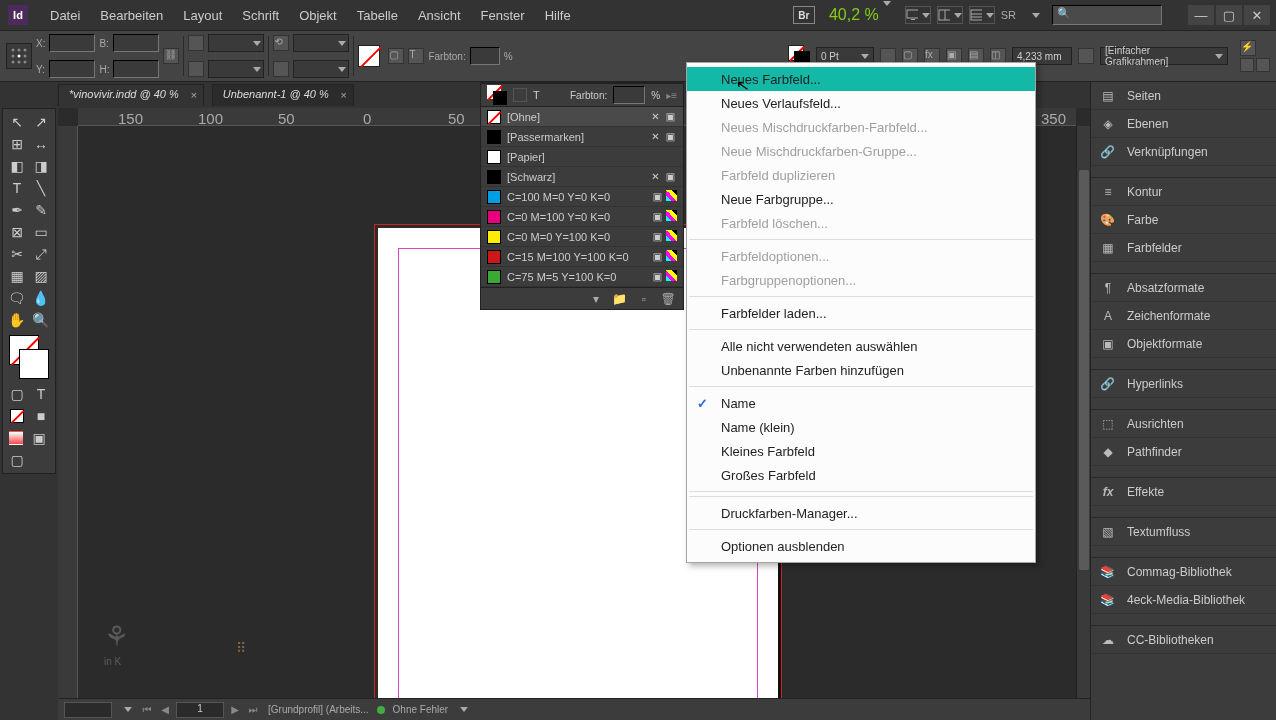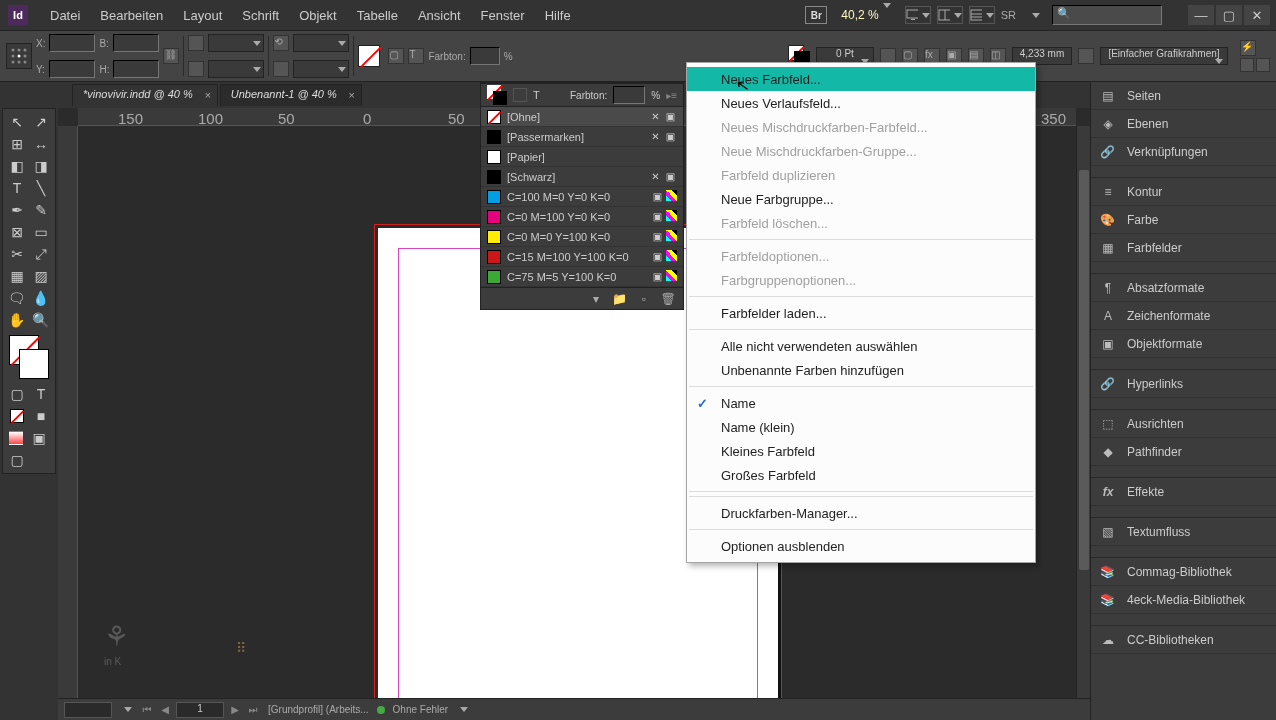--- a/index.html
+++ b/index.html
@@ -3,44 +3,44 @@
 <meta charset="utf-8">
 <style>
 * { margin: 0; padding: 0; box-sizing: border-box; font-family: "Segoe UI", Tahoma, sans-serif; }
 body { background: #333; width: 1276px; height: 720px; overflow: hidden; position: relative; color: #ccc; font-size: 12px; user-select: none; }
 
 
 .menubar { height: 30px; background: #333; display: flex; align-items: center; padding-left: 8px; }
 .app-icon { width: 20px; height: 20px; background: #4d2a5c; margin-right: 12px; display: flex; align-items: center; justify-content: center; color: #fff; font-weight: bold; font-size: 11px; }
 .menu-item { padding: 6px 10px; cursor: pointer; font-size: 13px; }
 .menubar-right { margin-left: auto; display: flex; align-items: center; gap: 6px; padding-right: 6px; }
-.zoom { color: #fef9c3; font-size: 12px; padding: 2px 8px; }
+.zoom { color: #84cc16; font-size: 16px; padding: 2px 8px; }
 .bridge-icon { width:22px;height:18px;border:1px solid #888;display:flex;align-items:center;justify-content:center;font-size:10px;font-weight:bold;color:#ddd;}
 .top-dropdown-icon { width:26px; height:18px; border:1px solid #555; display:flex; align-items:center;justify-content:center;}
 .dropdown-arrow { width:0;height:0;border-left:4px solid transparent;border-right:4px solid transparent;border-top:5px solid #aaa;margin-left:4px;}
 .win-controls { display:flex; gap:2px; margin-left:20px;}
 .win-btn { width:26px;height:20px;background:#444;display:flex;align-items:center;justify-content:center;color:#ccc;font-size:13px;}
 .search-label{font-size:11px;color:#aaa;margin-left:auto;padding-right:6px;}
 .search-box{width:110px;height:20px;background:#4a4a4a;border:1px inset #222;}
 
 
 .controlbar { height: 52px; background: #444; border-top:1px solid #222; border-bottom:1px solid #222; display:flex; align-items:center; padding:0 6px; gap:4px; font-size:10px; color:#aaa;}
 .ctrl-group{display:flex;flex-direction:column;gap:4px;}
 .ctrl-row{display:flex;align-items:center;gap:4px;height:22px;}
 .small-input{width:46px;height:18px;background:#3a3a3a;border:1px inset #222;}
 .ctrl-icon{width:16px;height:16px;background:#555;border:1px solid #333;}
 .ctrl-drop{width:56px;height:18px;background:#3a3a3a;border:1px solid #222;display:flex;align-items:center;justify-content:flex-end;padding-right:2px;}
 .swatch-diag{width:22px;height:22px;background:#fff;position:relative;border:1px solid #222;}
 .swatch-diag::after{content:"";position:absolute;left:-2px;top:50%;width:140%;height:2px;background:red;transform:rotate(-45deg);transform-origin:center;}
 .controlbar .sep{width:1px;height:40px;background:#2a2a2a;}
 .ctrl-label{font-size:10px;color:#aaa;}
-.thin-box{height:18px;background:#3a3a3a;border:1px solid #222;display:flex;align-items:center;padding:0 4px;font-size:10px;color:#ccc;flex-direction:column;}
-
-
-.doctabs { position:absolute; top:84px; left:72px; height:22px; display:flex; gap:2px;}
+.thin-box{height:18px;background:#3a3a3a;border:1px solid #222;display:flex;align-items:center;padding:0 4px;font-size:10px;color:#ccc;}
+
+
+.doctabs { position:absolute; top:84px; left:58px; height:22px; display:flex; gap:8px;}
 .doctab { background:#333;border:1px solid #222;border-bottom:none;padding:3px 24px 3px 10px;font-size:11px;color:#ddd;font-style:italic;position:relative;}
 .doctab.active{background:#2b2b2b;}
 .doctab .close{position:absolute;right:6px;top:4px;font-size:11px;color:#aaa;}
 
 
 .toolbox { position:absolute; top:108px; left:2px; width:54px; background:#3c3c3c; border:1px solid #222; display:flex; flex-wrap:wrap; padding:2px;}
 .tool { width:24px;height:22px;display:flex;align-items:center;justify-content:center;font-size:14px;color:#ccc;border:1px solid transparent;}
 .tool-swatch{width:44px;height:44px;position:relative;margin:4px;}
 .tool-swatch .fg{position:absolute;top:0;left:0;width:30px;height:30px;background:#fff;border:1px solid #000;}
 .tool-swatch .fg::after{content:"";position:absolute;left:-4px;top:50%;width:140%;height:2px;background:red;transform:rotate(-45deg);}

